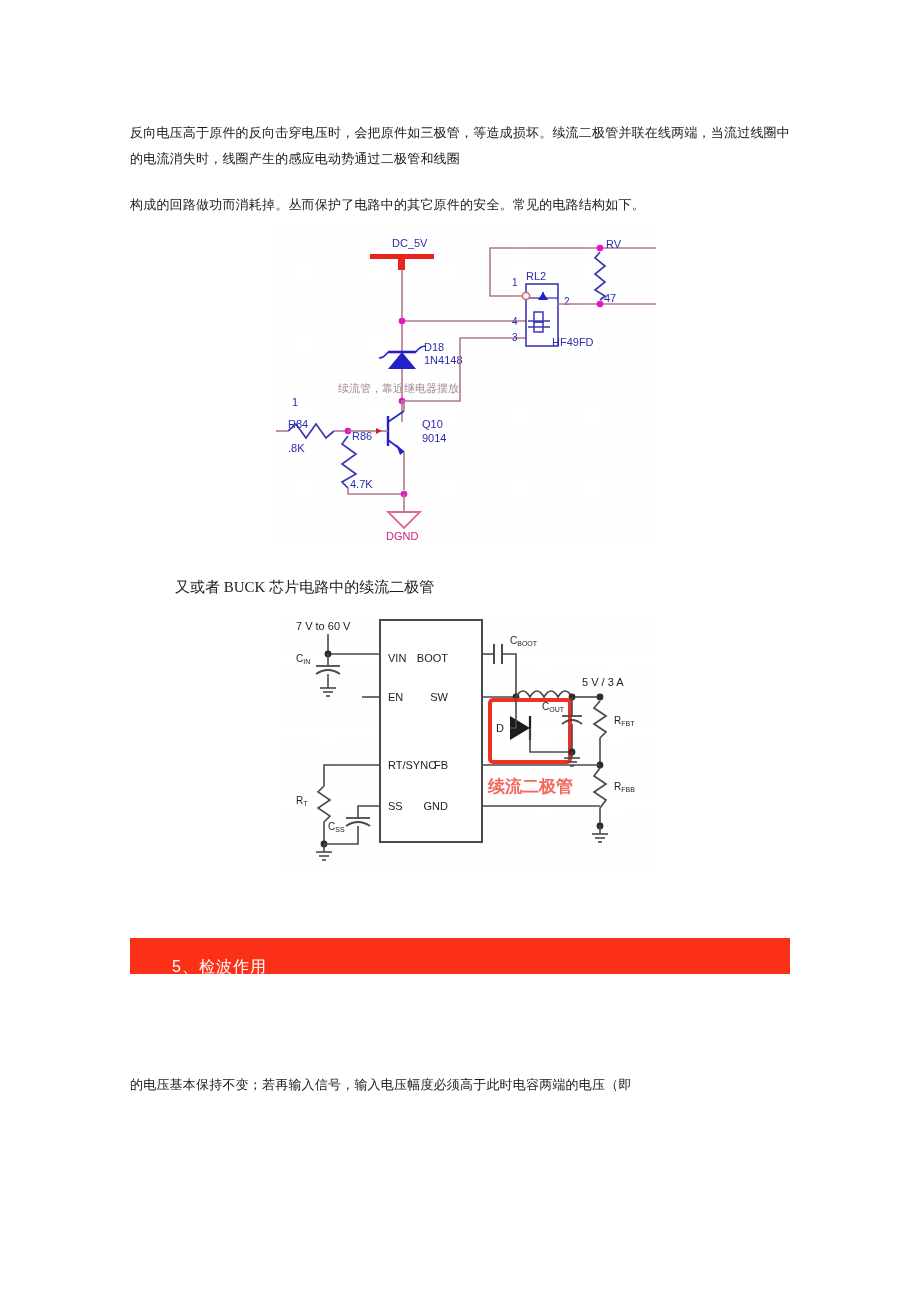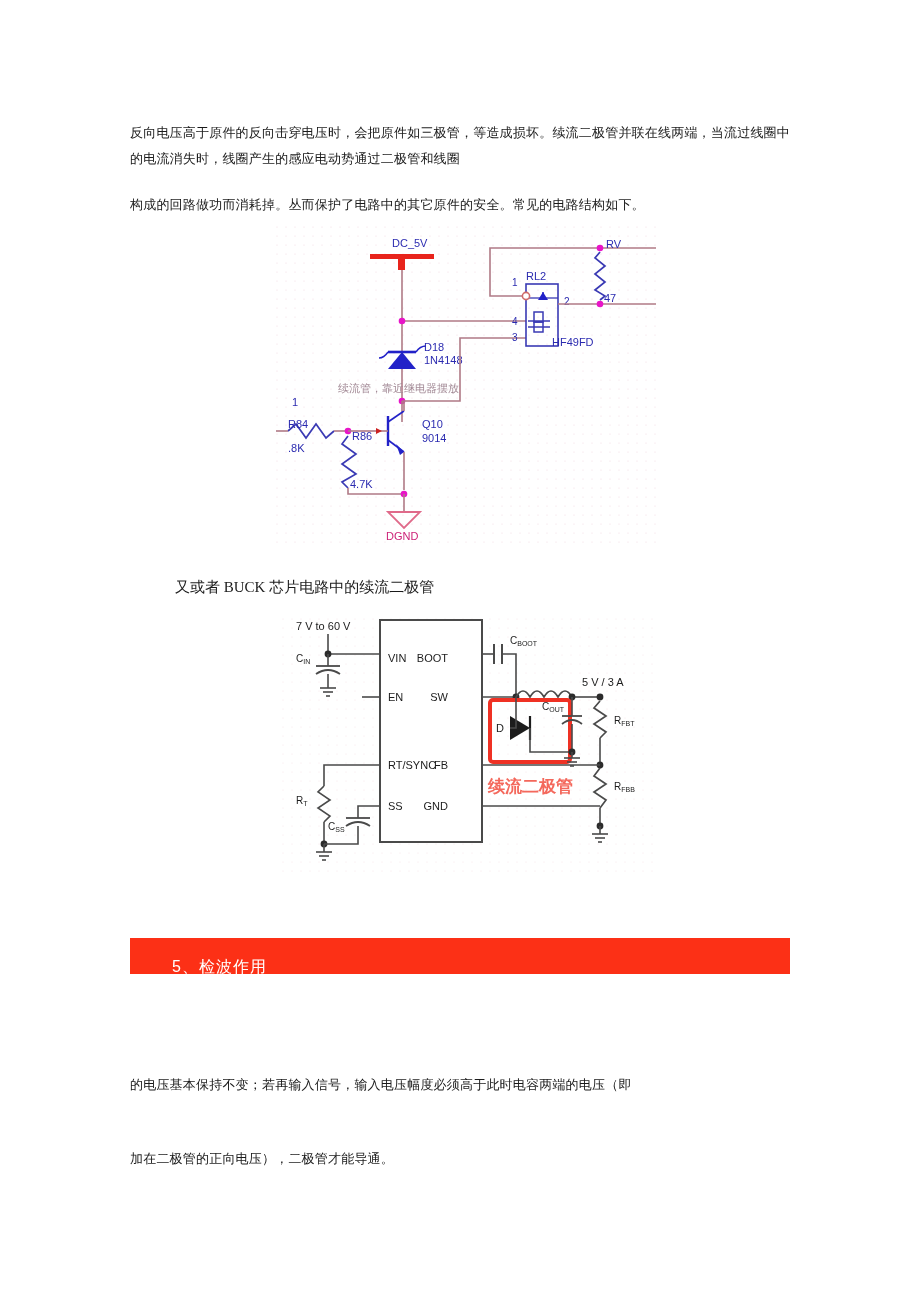--- a/index.html
+++ b/index.html
@@ -314,15 +314,14 @@
     </svg>
   </div>
 
   <div class="section-banner">
     <span class="label">5、检波作用</span>
   </div>
 
 
   <div class="para" style="top:1072px;">的电压基本保持不变；若再输入信号，输入电压幅度必须高于此时电容两端的电压（即</div>
 
-  <div class="para" style="top:1146px;">加在二极管的正向电压），二极管才能导通。</div>
 
 </div>
 
 </body></html>

